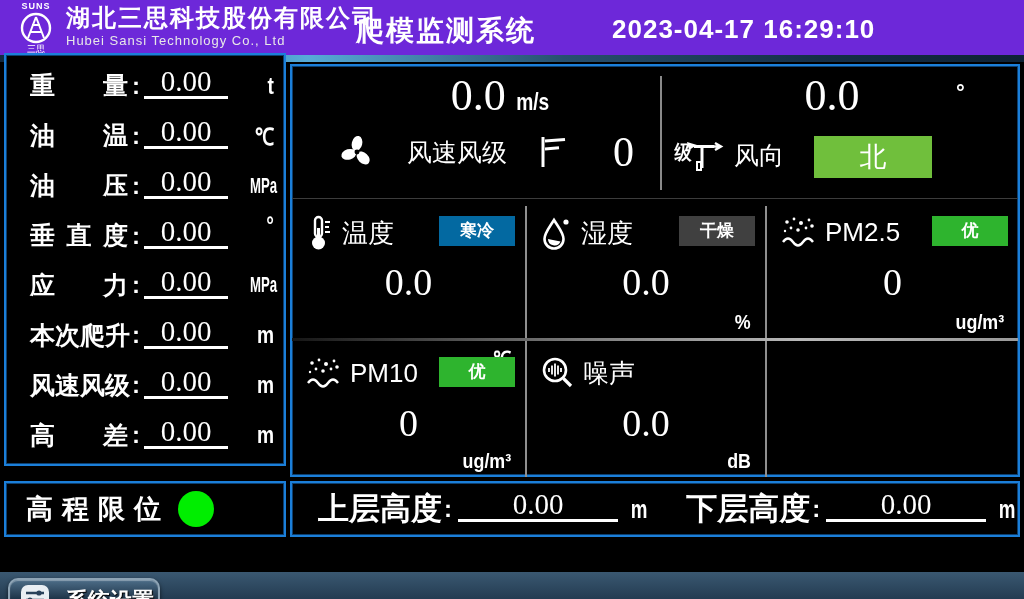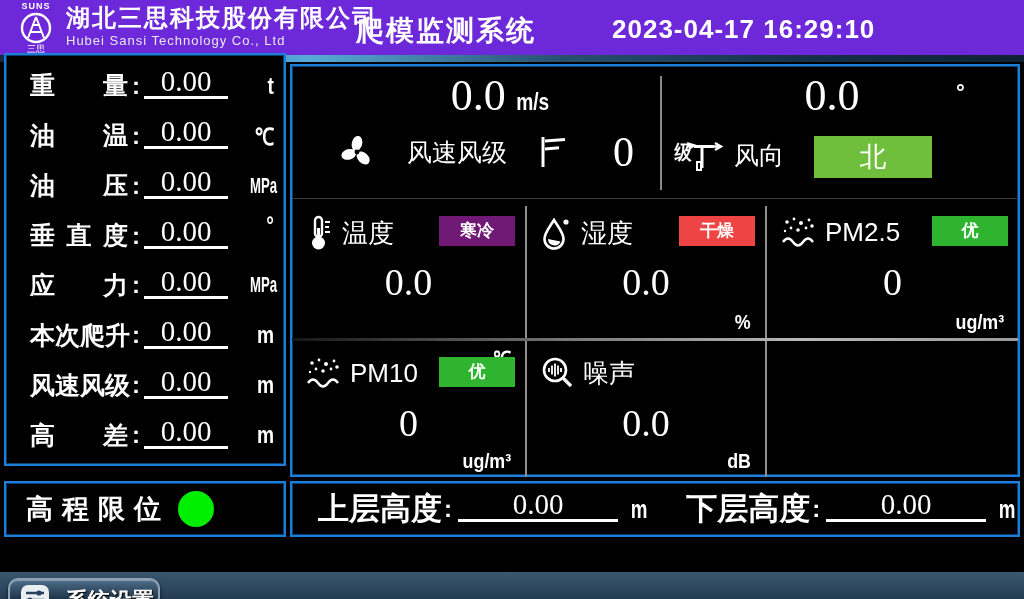--- a/index.html
+++ b/index.html
@@ -225,35 +225,35 @@
     <div class="cell c00">
       <div class="cell-head">
         <svg width="30" height="38" viewBox="0 0 30 38">
           <rect x="11" y="3" width="7" height="20" rx="3.5" fill="none" stroke="#fff" stroke-width="2.4"></rect>
           <circle cx="14.5" cy="29" r="6.5" fill="#fff"></circle>
           <rect x="13" y="14" width="3" height="12" fill="#fff"></rect>
           <path d="M21 8 h5 M21 13 h4 M21 18 h5" stroke="#fff" stroke-width="2"></path>
         </svg>
         <span class="cell-name">温度</span>
       </div>
-      <span class="badge" style="background-color: #701a75;">寒冷</span>
+      <span class="badge" style="background-color: #0369a1;">寒冷</span>
       <div class="cell-val">0.0</div>
       <span class="cell-unit">℃</span>
     </div>
 
     <div class="cell c01">
       <div class="cell-head">
         <svg width="34" height="38" viewBox="0 0 34 38">
           <path d="M15 6 C10 14,5.5 19,5.5 25 a9.5 9.5 0 0 0 19 0 C24.5 19,20 14,15 6 Z" fill="none" stroke="#fff" stroke-width="2.6"></path>
           <path d="M9 25 a6.5 6.5 0 0 0 12.5 2.5 Z" fill="#fff"></path>
           <circle cx="27" cy="8" r="2.6" fill="#fff"></circle>
         </svg>
         <span class="cell-name">湿度</span>
       </div>
-      <span class="badge" style="background-color: #ef4444; text-align: center;">干燥</span>
+      <span class="badge" style="background-color: #404040; text-align: center;">干燥</span>
       <div class="cell-val">0.0</div>
       <span class="cell-unit">%</span>
     </div>
 
     <div class="cell c02">
       <div class="cell-head">
         <svg width="38" height="36" viewBox="0 0 38 36">
           <g fill="#fff">
             <circle cx="8" cy="8" r="1.8"></circle>
               <circle cx="15" cy="5" r="1.4"></circle>

